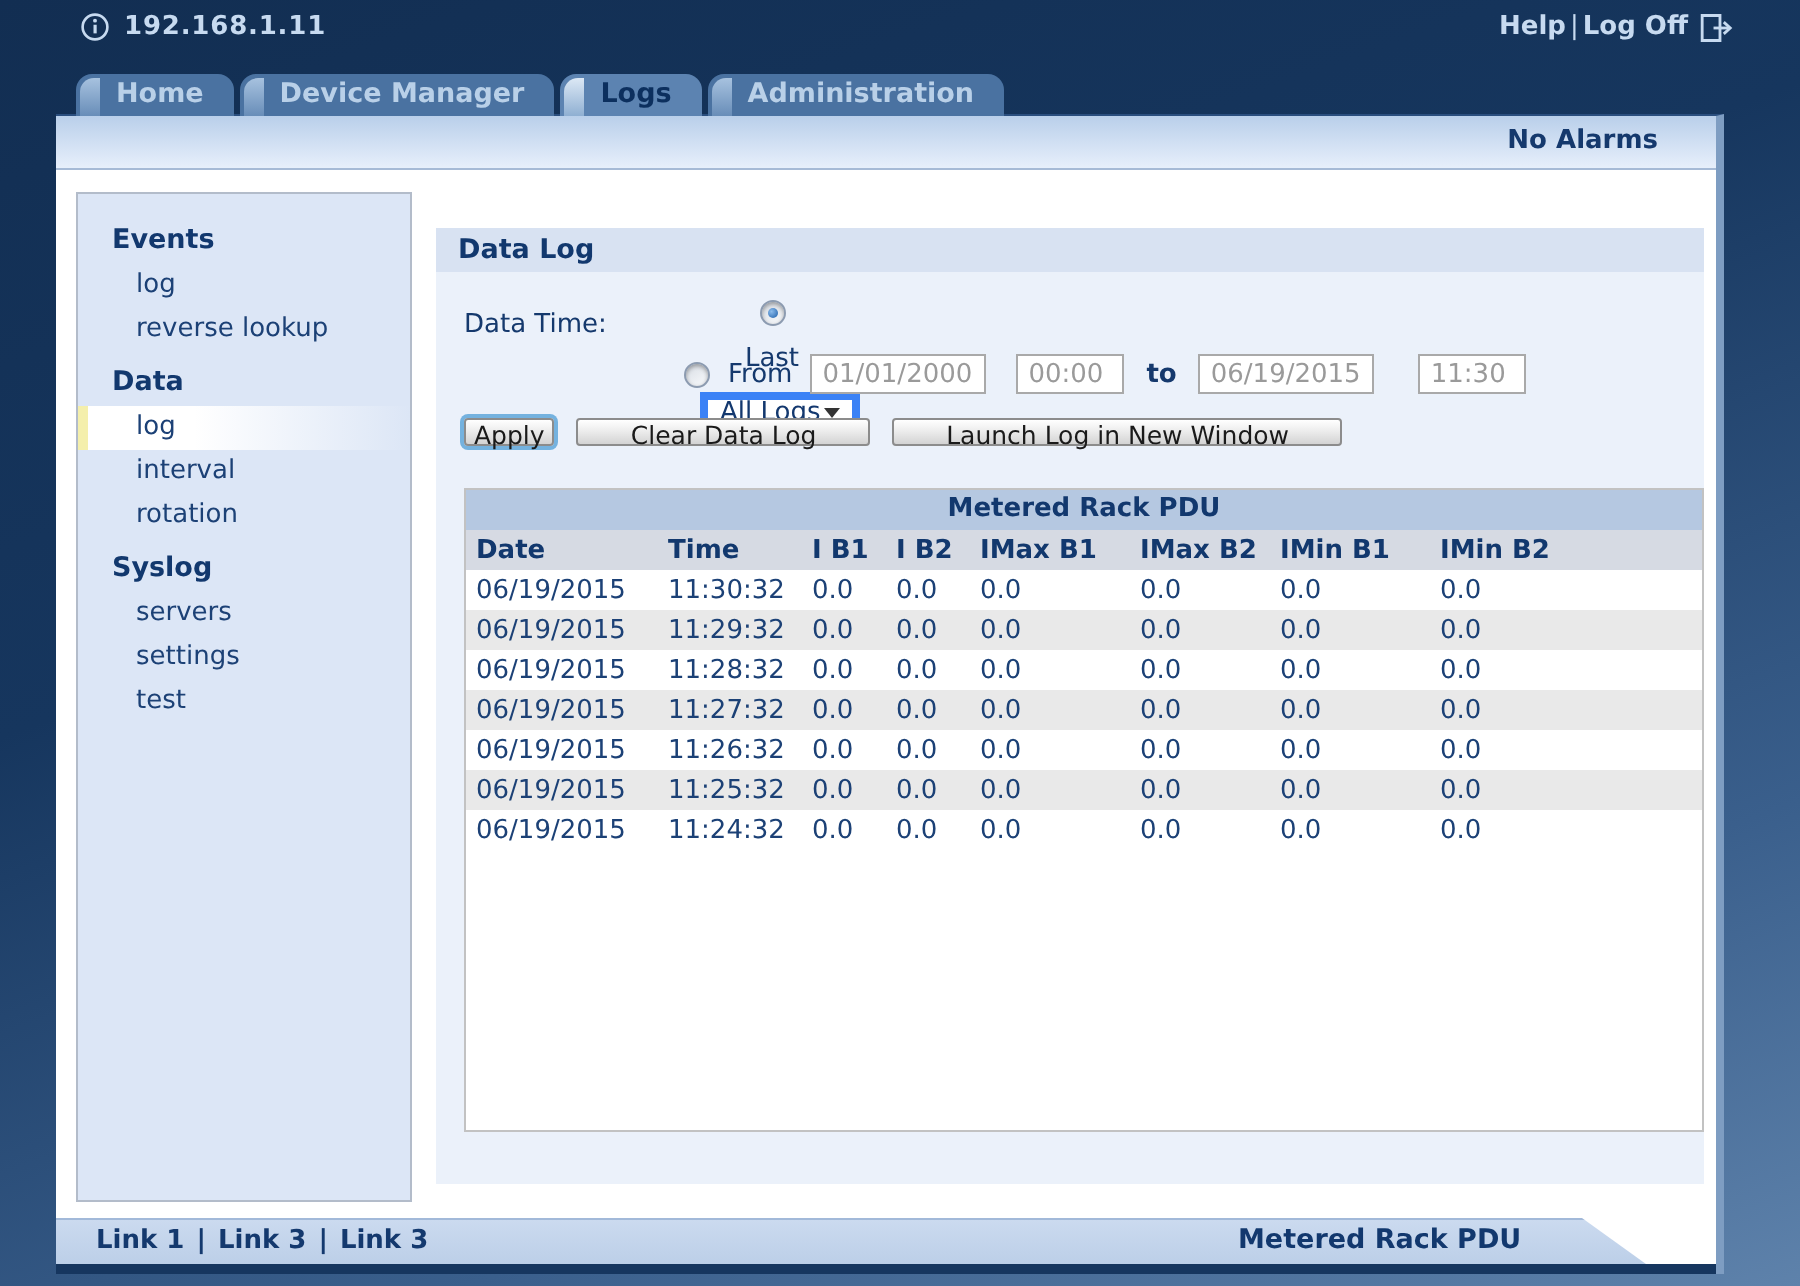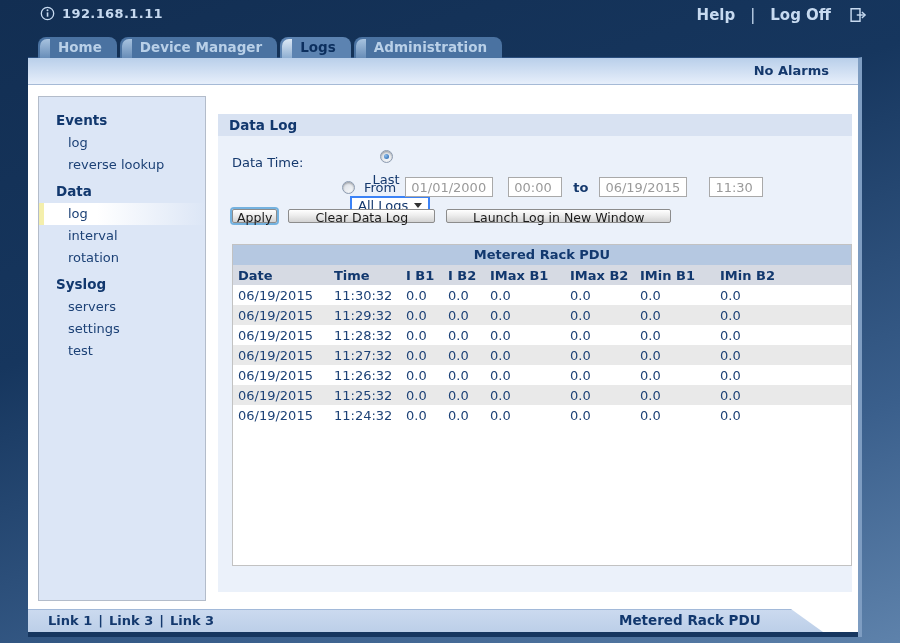--- a/index.html
+++ b/index.html
@@ -7,22 +7,22 @@
   body {
     width:900px; height:643px; position:relative; overflow:hidden;
     font-family:"DejaVu Sans","Liberation Sans",sans-serif;
     background:linear-gradient(160deg,#122e52 0%,#16365e 38%,#3a5f8c 75%,#5e82ab 100%);
   }
 
   
   .topbar { position:absolute; top:0; left:0; right:0; height:36px; color:#C7DAF0; }
   .ip-box { position:absolute; left:40px; top:6px; display:flex; align-items:center; gap:7px;
             font-size:13px; font-weight:bold; letter-spacing:.4px; }
-  .session { position:absolute; right:33px; top:6px; display:flex; align-items:center; gap:15px;
-             font-size:15px; font-weight:bold; }
+  .session { position:absolute; right:33px; top:6px; display:flex; gap:2px;
+             font-size:13px; font-weight:bold; }
   .session .sep { font-weight:normal; }
   .session .lnk { cursor:pointer; }
 
   
   .tabbar { position:absolute; left:38px; top:37px; display:flex; gap:3px; height:21px; z-index:3; }
   .tab { position:relative; background:#4A72A1; border-radius:8px 8px 0 0; height:21px;
          padding:2px 15px 0 20px; font-size:13.5px; font-weight:bold; color:#B9D0E8; cursor:pointer; }
   .tab-ear { position:absolute; left:2px; top:2px; width:10px; height:19px;
              background:linear-gradient(180deg,#A7C2DF,#688DB8); border-radius:7px 0 0 0; }
   .tab.active { background:#5C83B1; color:#0C2F5E; }
@@ -55,21 +55,21 @@
   .row-from { left:124px; top:62px; height:22px; gap:9px; }
   .flabel { font-size:13px; color:#15396D; }
   .tolabel { font-size:13px; font-weight:bold; color:#15396D; margin:0 2px; }
 
   .radio { width:13px; height:13px; border-radius:50%; border:1px solid #8C9BB0; position:relative;
            background:linear-gradient(145deg,#D8DDE4,#F8FAFC); box-shadow:inset 0 1px 2px rgba(0,0,0,.35);
            cursor:pointer; flex:0 0 auto; }
   .radio.checked::after { content:""; position:absolute; left:3px; top:3px; width:5px; height:5px;
            border-radius:50%; background:radial-gradient(circle at 35% 35%,#8BBCEC,#1E5EA8); }
 
-  .select { width:80px; height:21px; border:2px solid #3b82f6; background:#FFFFFF; cursor:pointer;
+  .select { width:80px; height:21px; border:4px solid #3b82f6; background:#FFFFFF; cursor:pointer;
             display:flex; align-items:center; justify-content:space-between; padding:0 6px;
             font-size:13px; color:#13386E; margin-left:8px; }
   .select .tri { width:0; height:0; border-left:4px solid transparent; border-right:4px solid transparent;
             border-top:5px solid #333; }
 
   .tin { height:20px; border:1px solid #A9A9A9; background:#FFFFFF; color:#9A9A9A;
          font-size:13px; padding:0 5px; font-family:inherit; }
   .tin.date { width:88px; } .tin.time { width:54px; }
 
   .btn-row { position:absolute; left:14px; top:95px; display:flex; gap:11px; }

